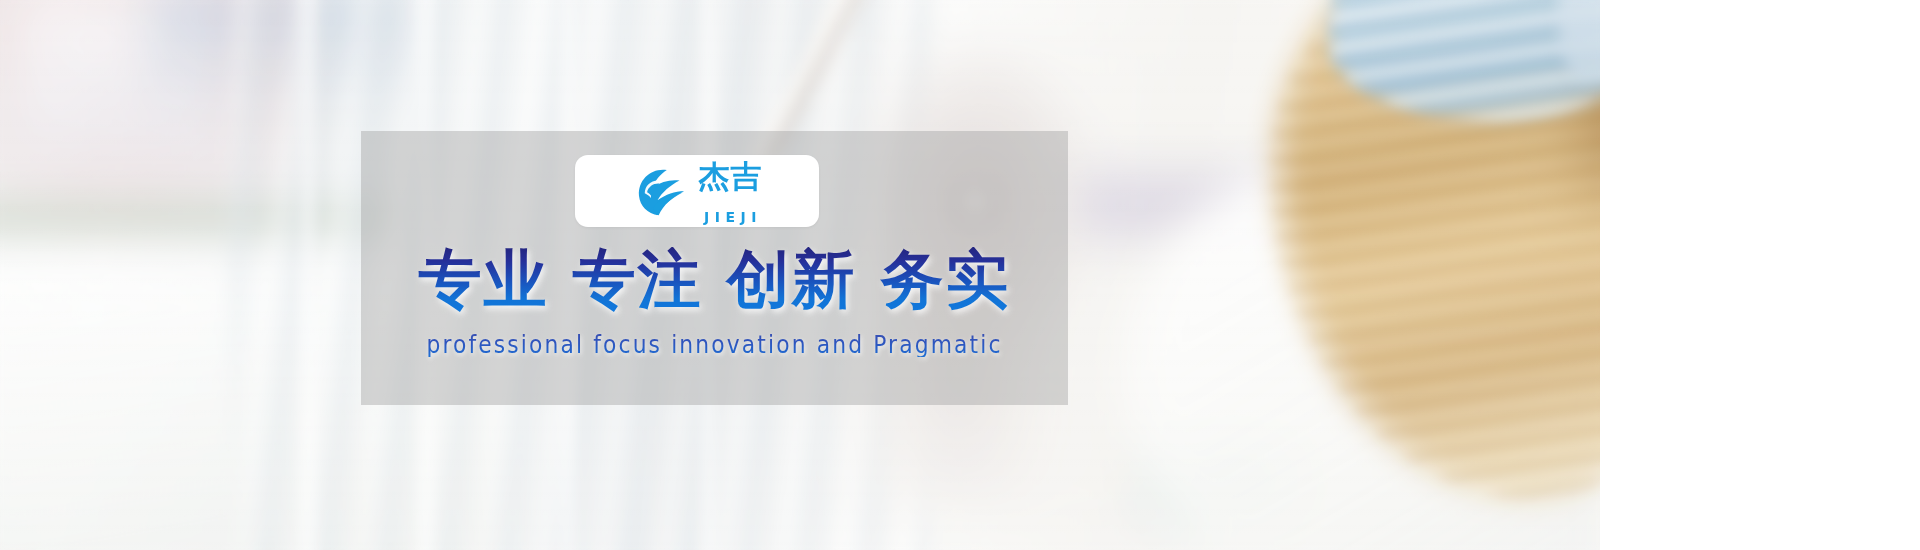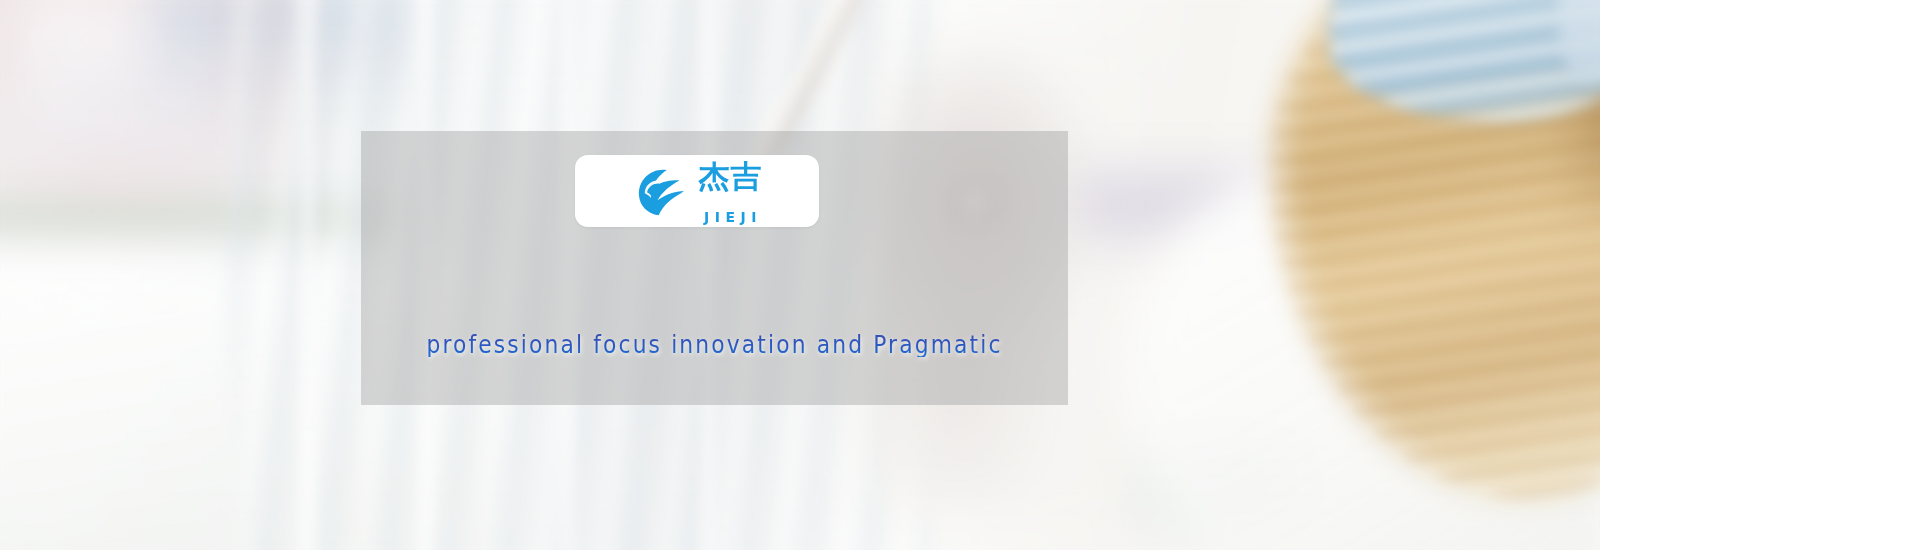--- a/index.html
+++ b/index.html
@@ -410,17 +410,20 @@
         <path d="M22 54 C22 40 34 30 48 32 C40 40 34 50 32 62 C30 58 26 56 22 54 Z" fill="#ffffff" opacity="0.95"></path>
         <path d="M26 52 C28 42 38 36 47 37 C40 44 36 52 34 60 C32 56 29 53 26 52 Z" fill="#1b9ee0"></path>
         <path d="M36 78 C48 64 66 54 88 52 C66 64 50 76 42 92 C40 86 38 81 36 78 Z" fill="#1b9ee0" opacity="0.9"></path>
       </svg>
       <div class="logo-word">
         <span class="logo-cn">杰吉</span>
         <span class="logo-en">JIEJI</span>
       </div>
     </div>
 
+    <div class="slogan-cn">
+      <span>专业</span><span class="sp"></span><span>专注</span><span class="sp"></span><span>创新</span><span class="sp"></span><span>务实</span>
+    </div>
 
     <div class="slogan-en">professional focus innovation and Pragmatic</div>
 
   </div>
 </div>
 
 </body></html>

